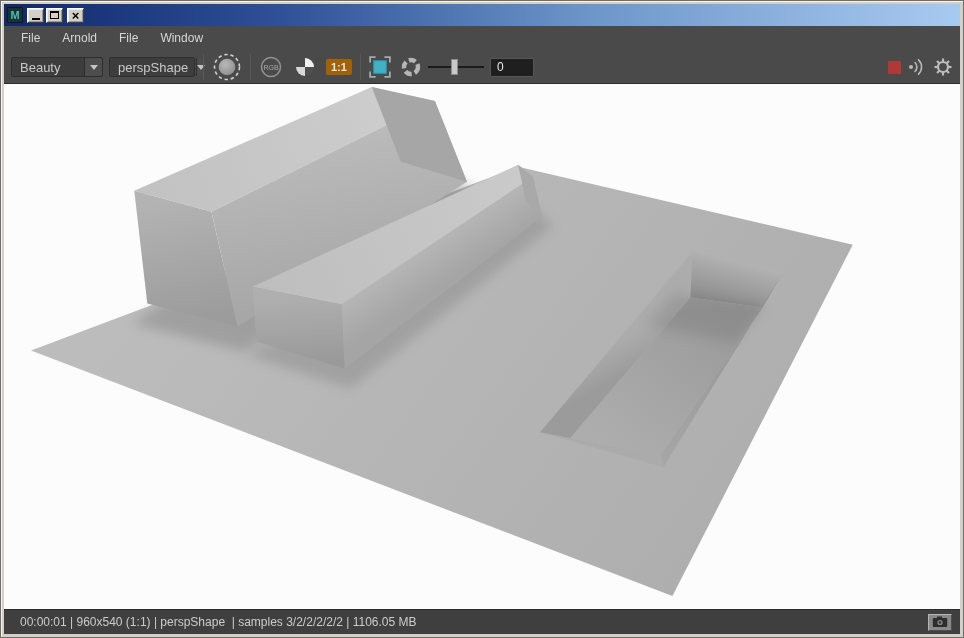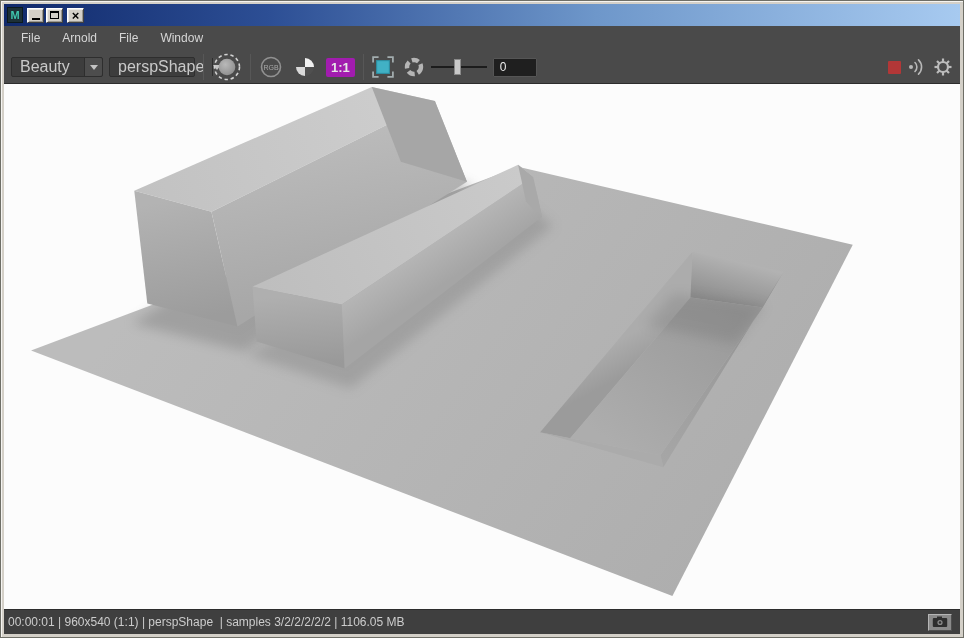--- a/index.html
+++ b/index.html
@@ -38,52 +38,52 @@
     display:flex; align-items:center; padding-left:6px;
   }
   .menu-item{ color:#d6d6d6; font-size:12px; padding:8px 11px; line-height:25px; cursor:default; }
   
   .toolbar{
     height:32px; flex:0 0 32px; background:#4a4a4a;
     display:flex; align-items:center; padding:0 7px; gap:6px;
   }
   .dropdown{
     height:20px; background:#3d3d3d; border:1px solid #2e2e2e; border-radius:2px;
-    display:flex; align-items:center; color:#c9c9c9; font-size:16px;
+    display:flex; align-items:center; color:#c9c9c9; font-size:13px;
   }
   .dropdown .val{ padding:0 8px; flex:1; white-space:nowrap; }
   .dd-arrow{
     width:18px; height:18px; background:#4d4d4d; border-left:1px solid #2e2e2e;
     display:flex; align-items:center; justify-content:center; border-radius:0 2px 2px 0;
   }
   .dd-arrow .tri{ width:0; height:0; border-left:4px solid transparent; border-right:4px solid transparent; border-top:5px solid #c4c4c4; }
   .dd-aov{ width:92px; }
   .dd-cam{ width:86px; }
   .tsep{ width:1px; height:26px; background:#383838; border-right:1px solid #575757; margin:0 2px; }
   .tool-icon{ display:flex; align-items:center; justify-content:center; cursor:default; }
-  .ratio{ color:#e6e6e6; font-size:13px; font-weight:bold; background:#a21caf; padding:2px 5px; border-radius:2px; }
+  .ratio{ color:#e6e6e6; font-size:11px; font-weight:bold; background:#a16207; padding:2px 5px; border-radius:2px; }
   .slider{ width:56px; height:20px; position:relative; }
   .slider .track{ position:absolute; left:0; right:0; top:9px; height:2px; background:#1c1c1c; }
   .slider .handle{ position:absolute; left:23px; top:2px; width:7px; height:16px; background:#c9c9c9; border:1px solid #8a8a8a; }
   .numbox{
     width:44px; height:19px; background:#1f1f1f; border:1px solid #555;
     color:#eaeaea; font-size:12px; padding-left:6px; line-height:17px; border-radius:1px;
   }
   .spacer{ flex:1; }
   .stop-sq{ width:13px; height:13px; background:#b23737; border-radius:1px; }
   
   .viewport{
     flex:1; background:#fcfcfc; border-top:1px solid #2d2d2d; border-bottom:1px solid #2d2d2d;
     overflow:hidden; position:relative;
   }
   .viewport svg{ display:block; width:100%; height:100%; }
   
   .statusbar{
     height:24px; flex:0 0 24px; background:#3f3f3f; color:#cccccc; font-size:12px;
-    display:flex; align-items:center; padding:0 8px 0 4px;
+    display:flex; align-items:center; padding:0 8px 0 16px;
   }
   .status-text{ flex:1; white-space:pre; }
   .snap-btn{
     width:24px; height:17px; background:#8a8a8a;
     border:1px solid; border-color:#b5b5b5 #4e4e4e #4e4e4e #b5b5b5;
     display:flex; align-items:center; justify-content:center;
   }
 </style>
 </head>
 <body>

